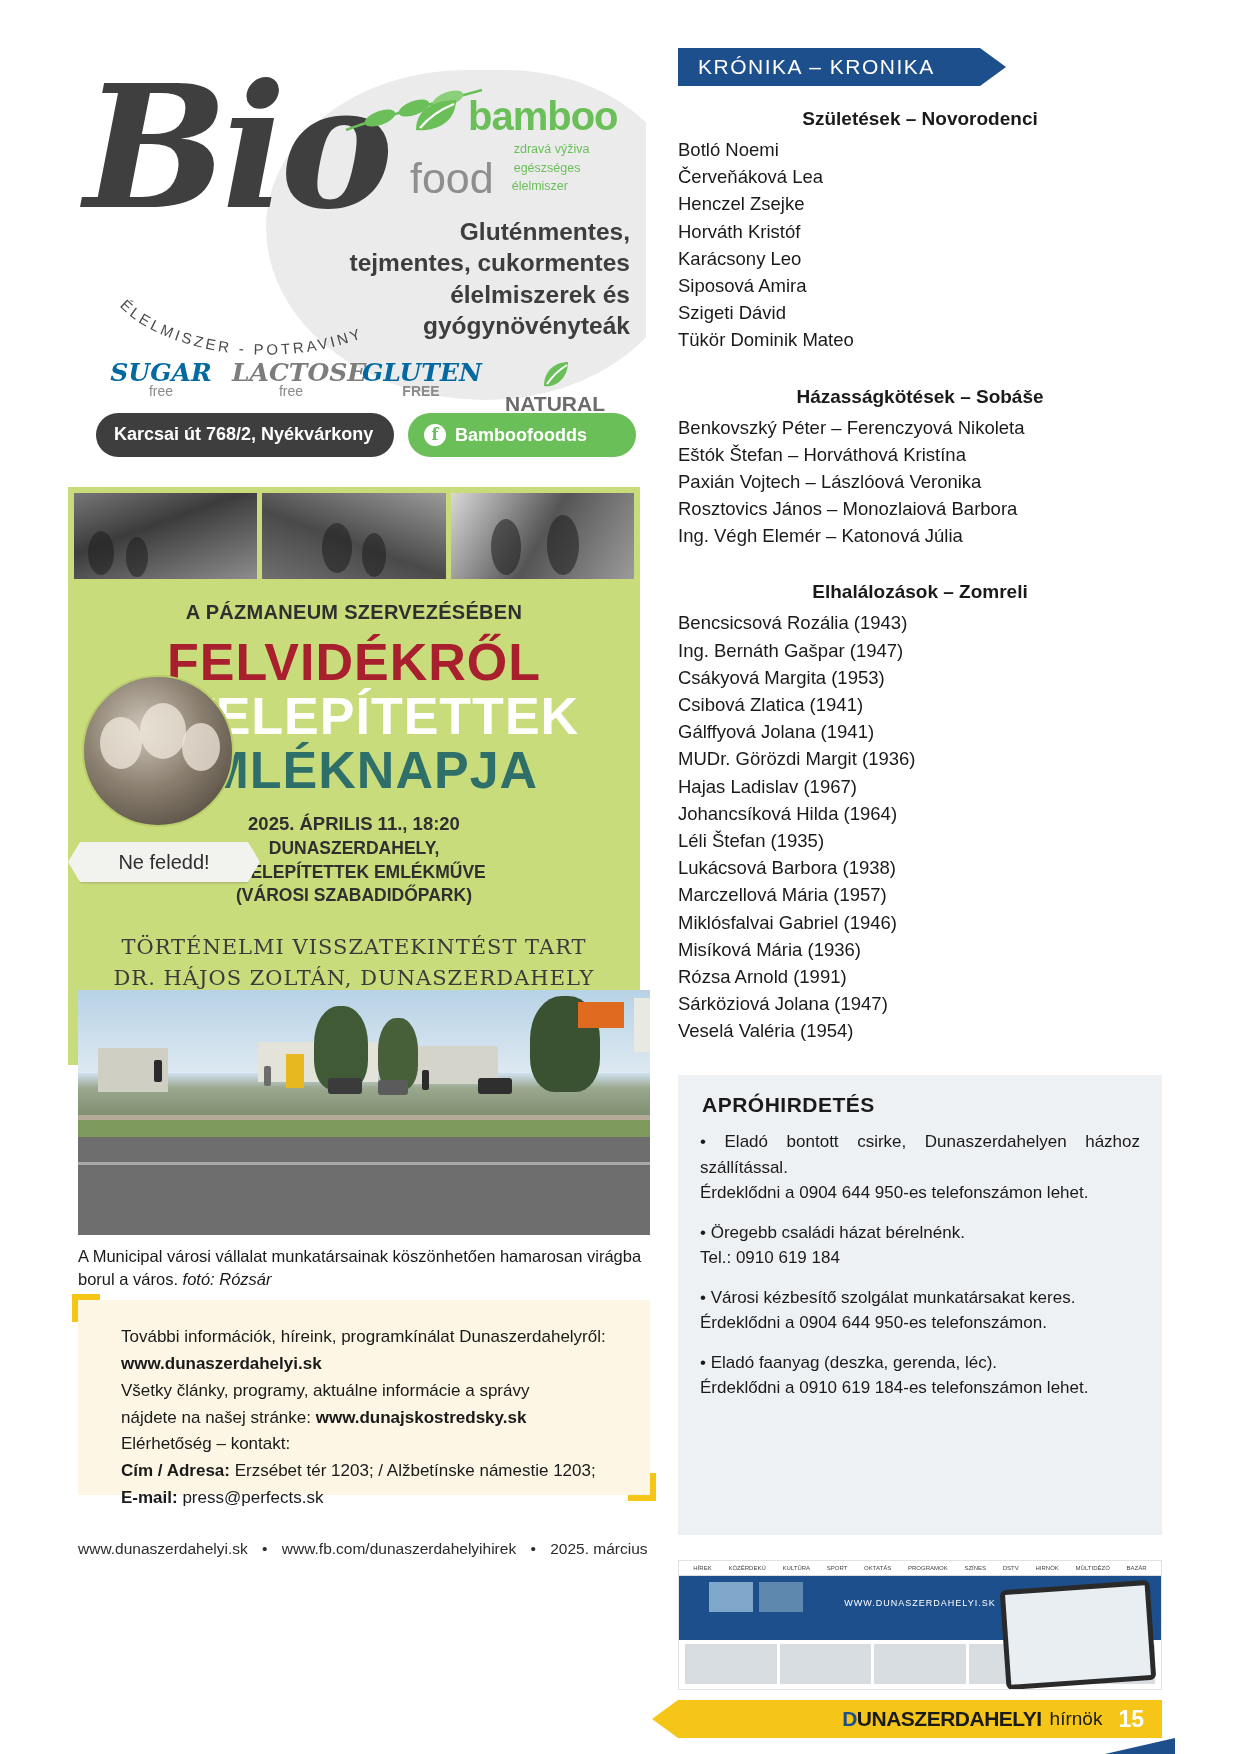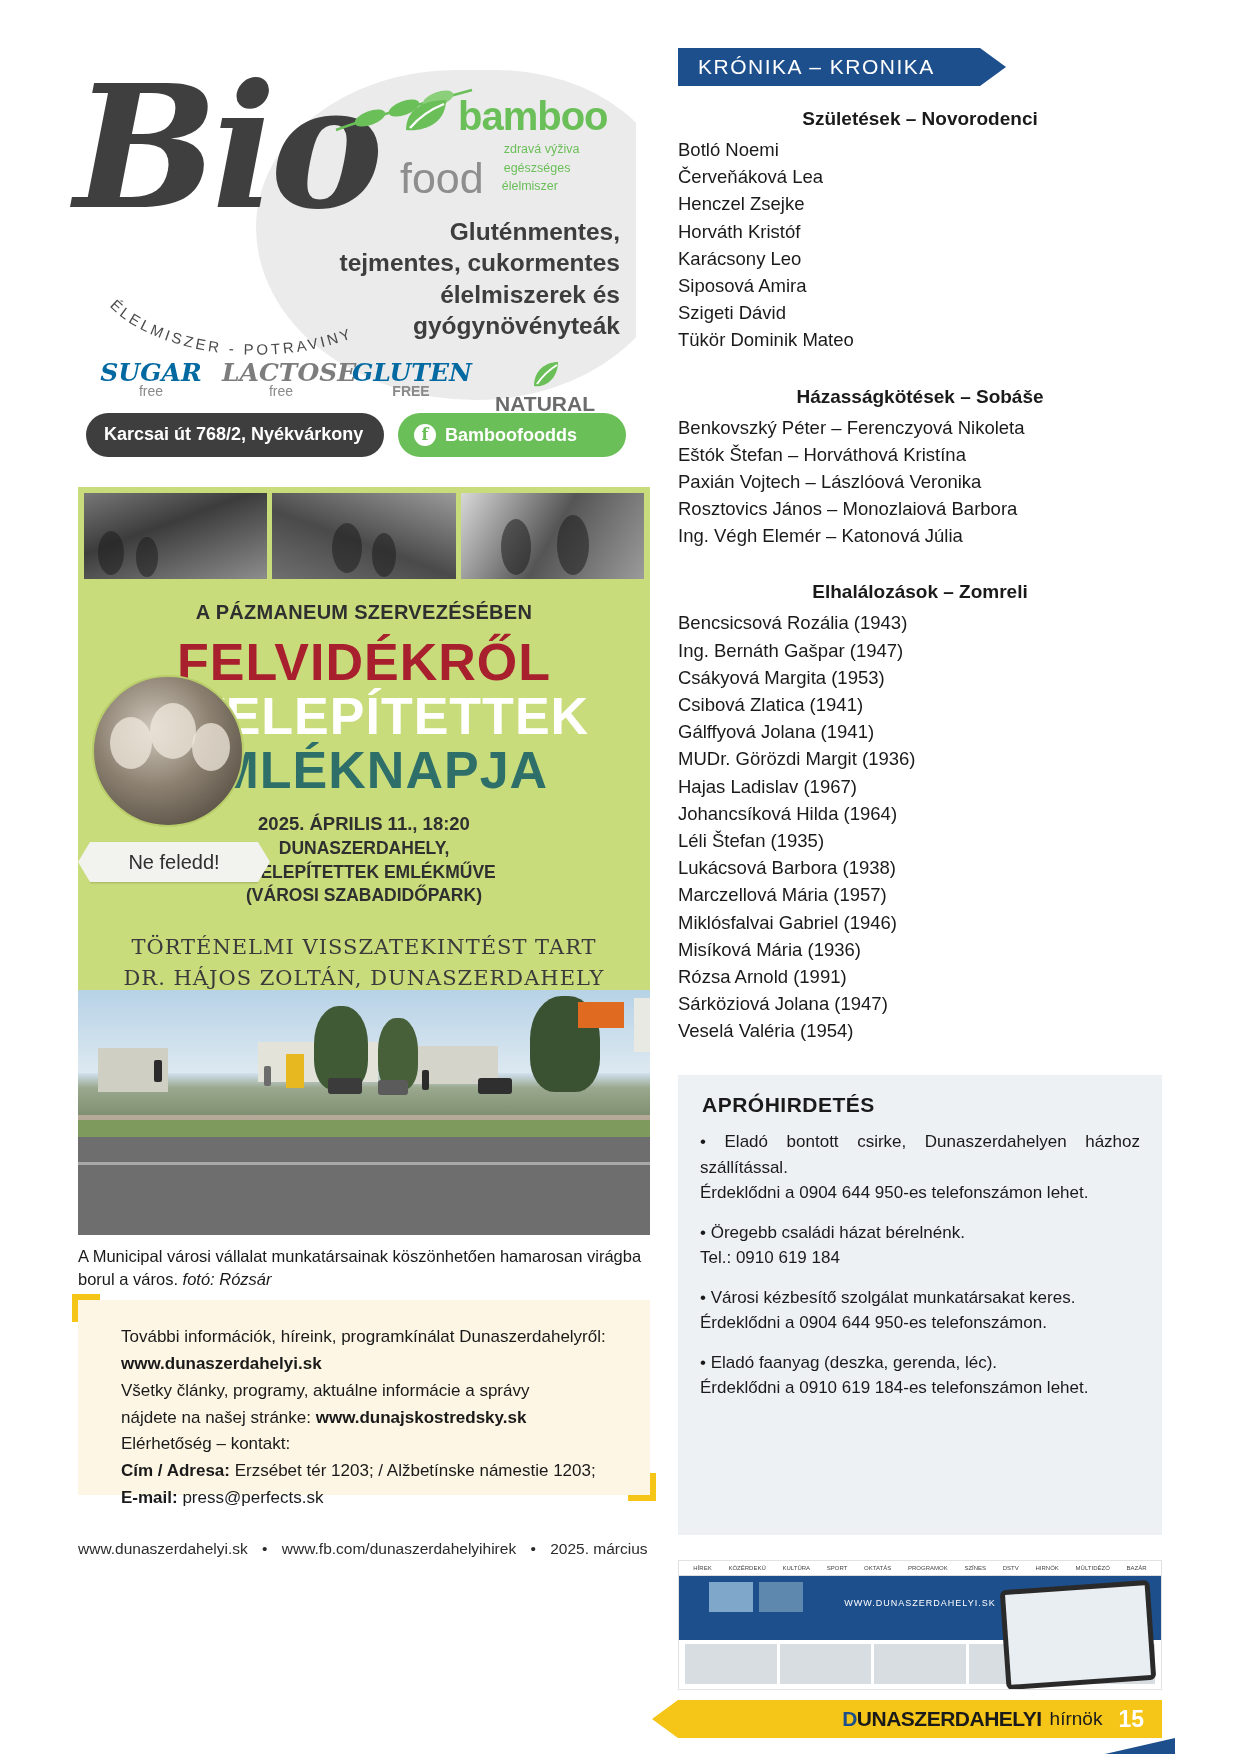--- a/index.html
+++ b/index.html
@@ -9,21 +9,21 @@
     background: #ffffff;
     font-family: "Liberation Sans", sans-serif;
     color: #1a1a1a;
     position: relative;
     overflow: hidden;
   }
 
   .page { position: relative; width:1240px; height:1754px; }
 
   
-  .left-col { position:absolute; left:64px; top:40px; width:572px; }
+  .left-col { position:absolute; left:74px; top:40px; width:572px; }
 
   
   .bio-ad {
     position:relative;
     width:572px; height:425px;
     background:#ffffff;
     overflow:hidden;
   }
   .bio-bg-blob {
     position:absolute; right:-40px; top:30px; width:420px; height:330px;
@@ -81,21 +81,21 @@
   }
   .fb-pill {
     width:228px; background:#6bbf59; color:#fff; border-radius:22px; padding:11px 16px;
     font-weight:bold; font-size:18px; display:flex; align-items:center; gap:9px;
   }
   .fb-circle { width:22px; height:22px; border-radius:50%; background:#fff; color:#6bbf59;
     font-weight:bold; font-size:16px; text-align:center; line-height:22px; font-family:"DejaVu Serif",serif;}
 
   
   .poster {
-    position:absolute; left:78px; top:487px; width:572px; height:578px;
+    position:absolute; left:68px; top:487px; width:572px; height:578px;
     background:#c8dc7c;
     overflow:hidden;
   }
   .poster-photos { display:flex; gap:5px; padding:6px 6px 0 6px; height:92px;}
   .ph { flex:1; background:#6e6e6e; position:relative; overflow:hidden; filter:grayscale(1); }
   .ph.p1 { background:linear-gradient(160deg,#777 0%,#3c3c3c 40%,#8d8d8d 100%); }
   .ph.p2 { background:linear-gradient(200deg,#9a9a9a 0%,#4a4a4a 55%,#6f6f6f 100%); }
   .ph.p3 { background:linear-gradient(120deg,#d8d8d8 0%,#555 50%,#9b9b9b 100%); }
   .ph .blotch { position:absolute; border-radius:50%; background:rgba(30,30,30,.55); }
   .poster-org {

